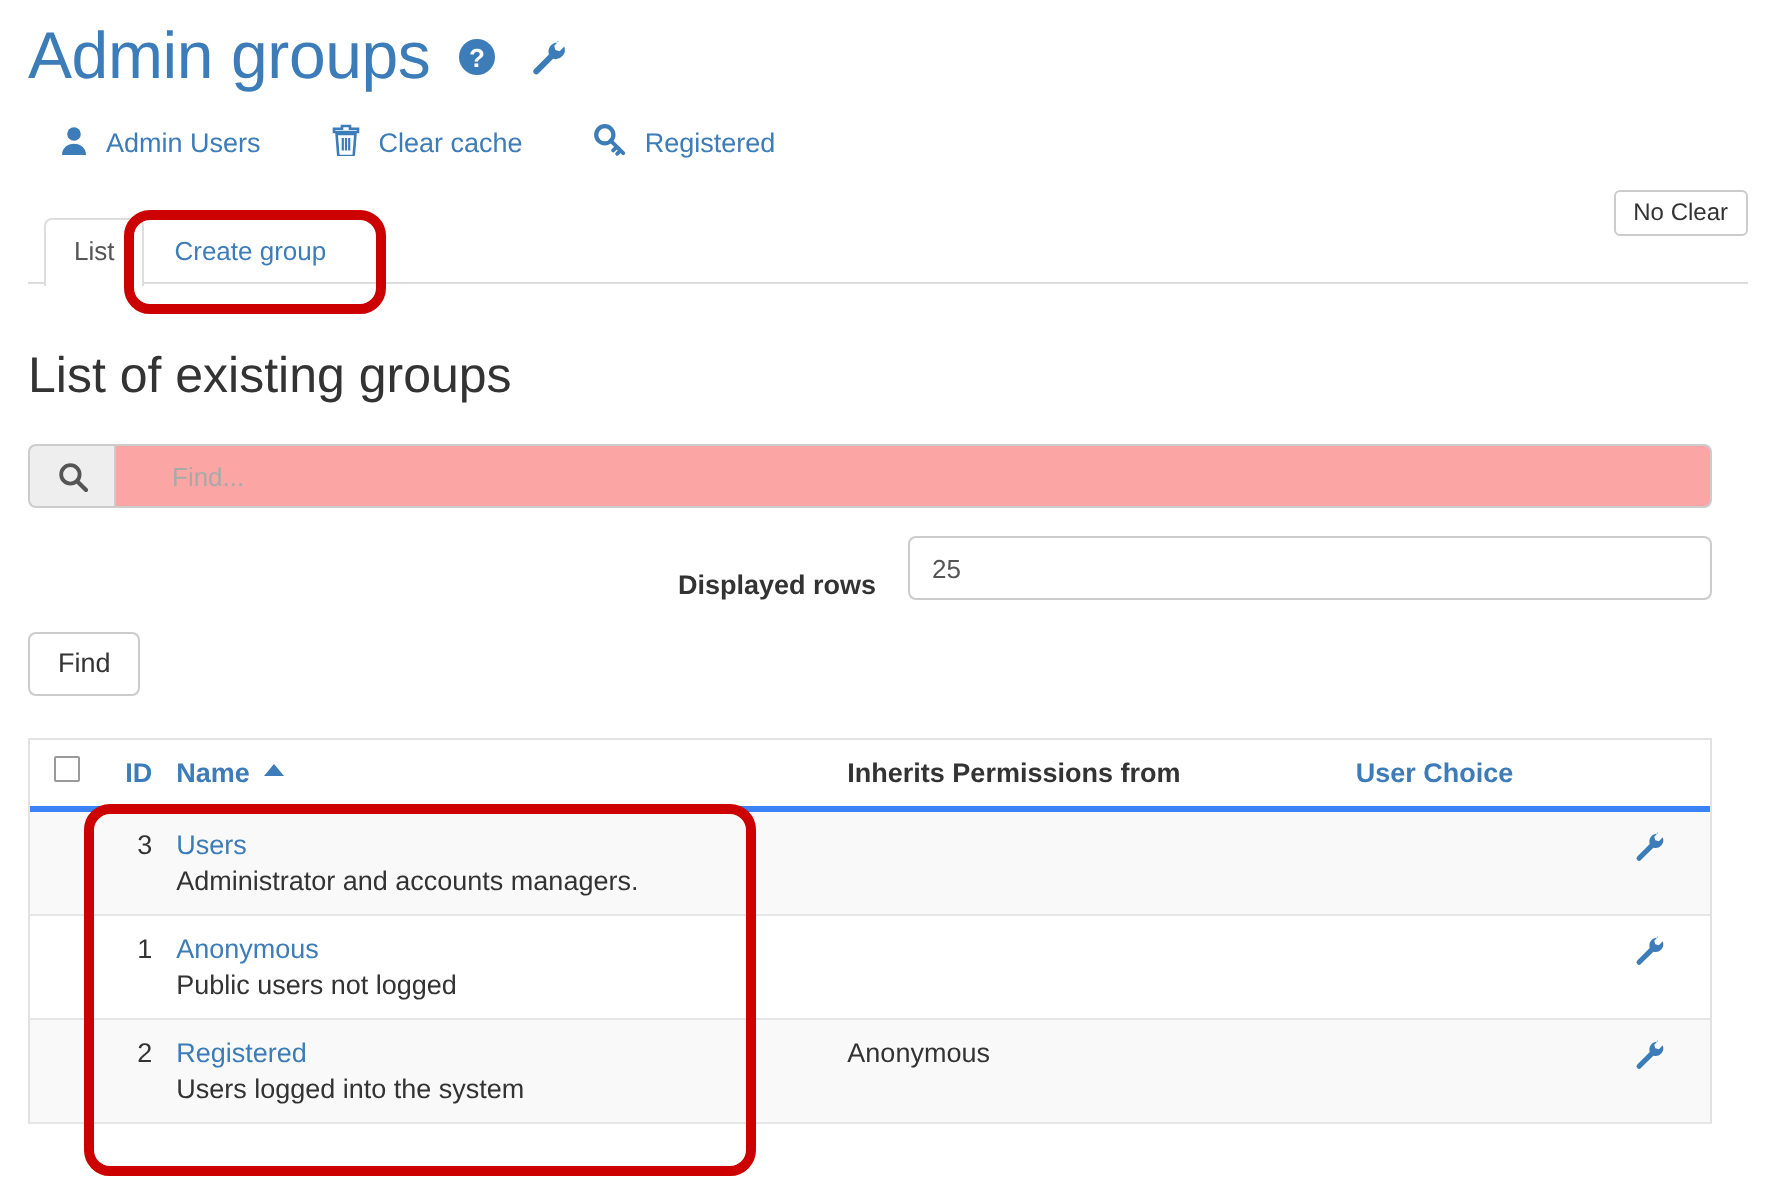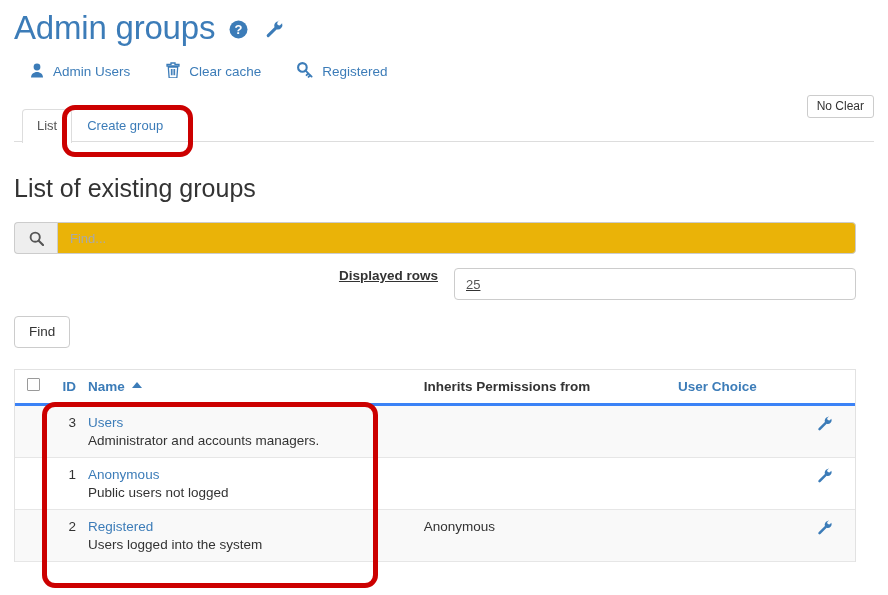--- a/index.html
+++ b/index.html
@@ -124,33 +124,32 @@
     display: flex;
     align-items: center;
     justify-content: center;
   }
   .find-input {
     flex: 1;
     height: 32px;
     border: 1px solid #cccccc;
     border-radius: 0 4px 4px 0;
     font-size: 13px;
-    padding: 0 12px;
+    padding: 0 28px;
     color: #555555;
     font-family: "Liberation Sans", sans-serif;
     outline: none;
-    background: #eab308;
+    background: #fca5a5;
   }
   .find-input::placeholder { color: #a9a9a9; }
 
   .rows-row {
     display: flex;
-    align-items: flex-start;
+    align-items: flex-end;
     margin: 14px 32px 0 14px;
-    text-decoration: underline;
   }
   .rows-label {
     width: 440px;
     text-align: right;
     padding-right: 16px;
     font-size: 13.5px;
     font-weight: bold;
     color: #333333;
   }
   .rows-input {

